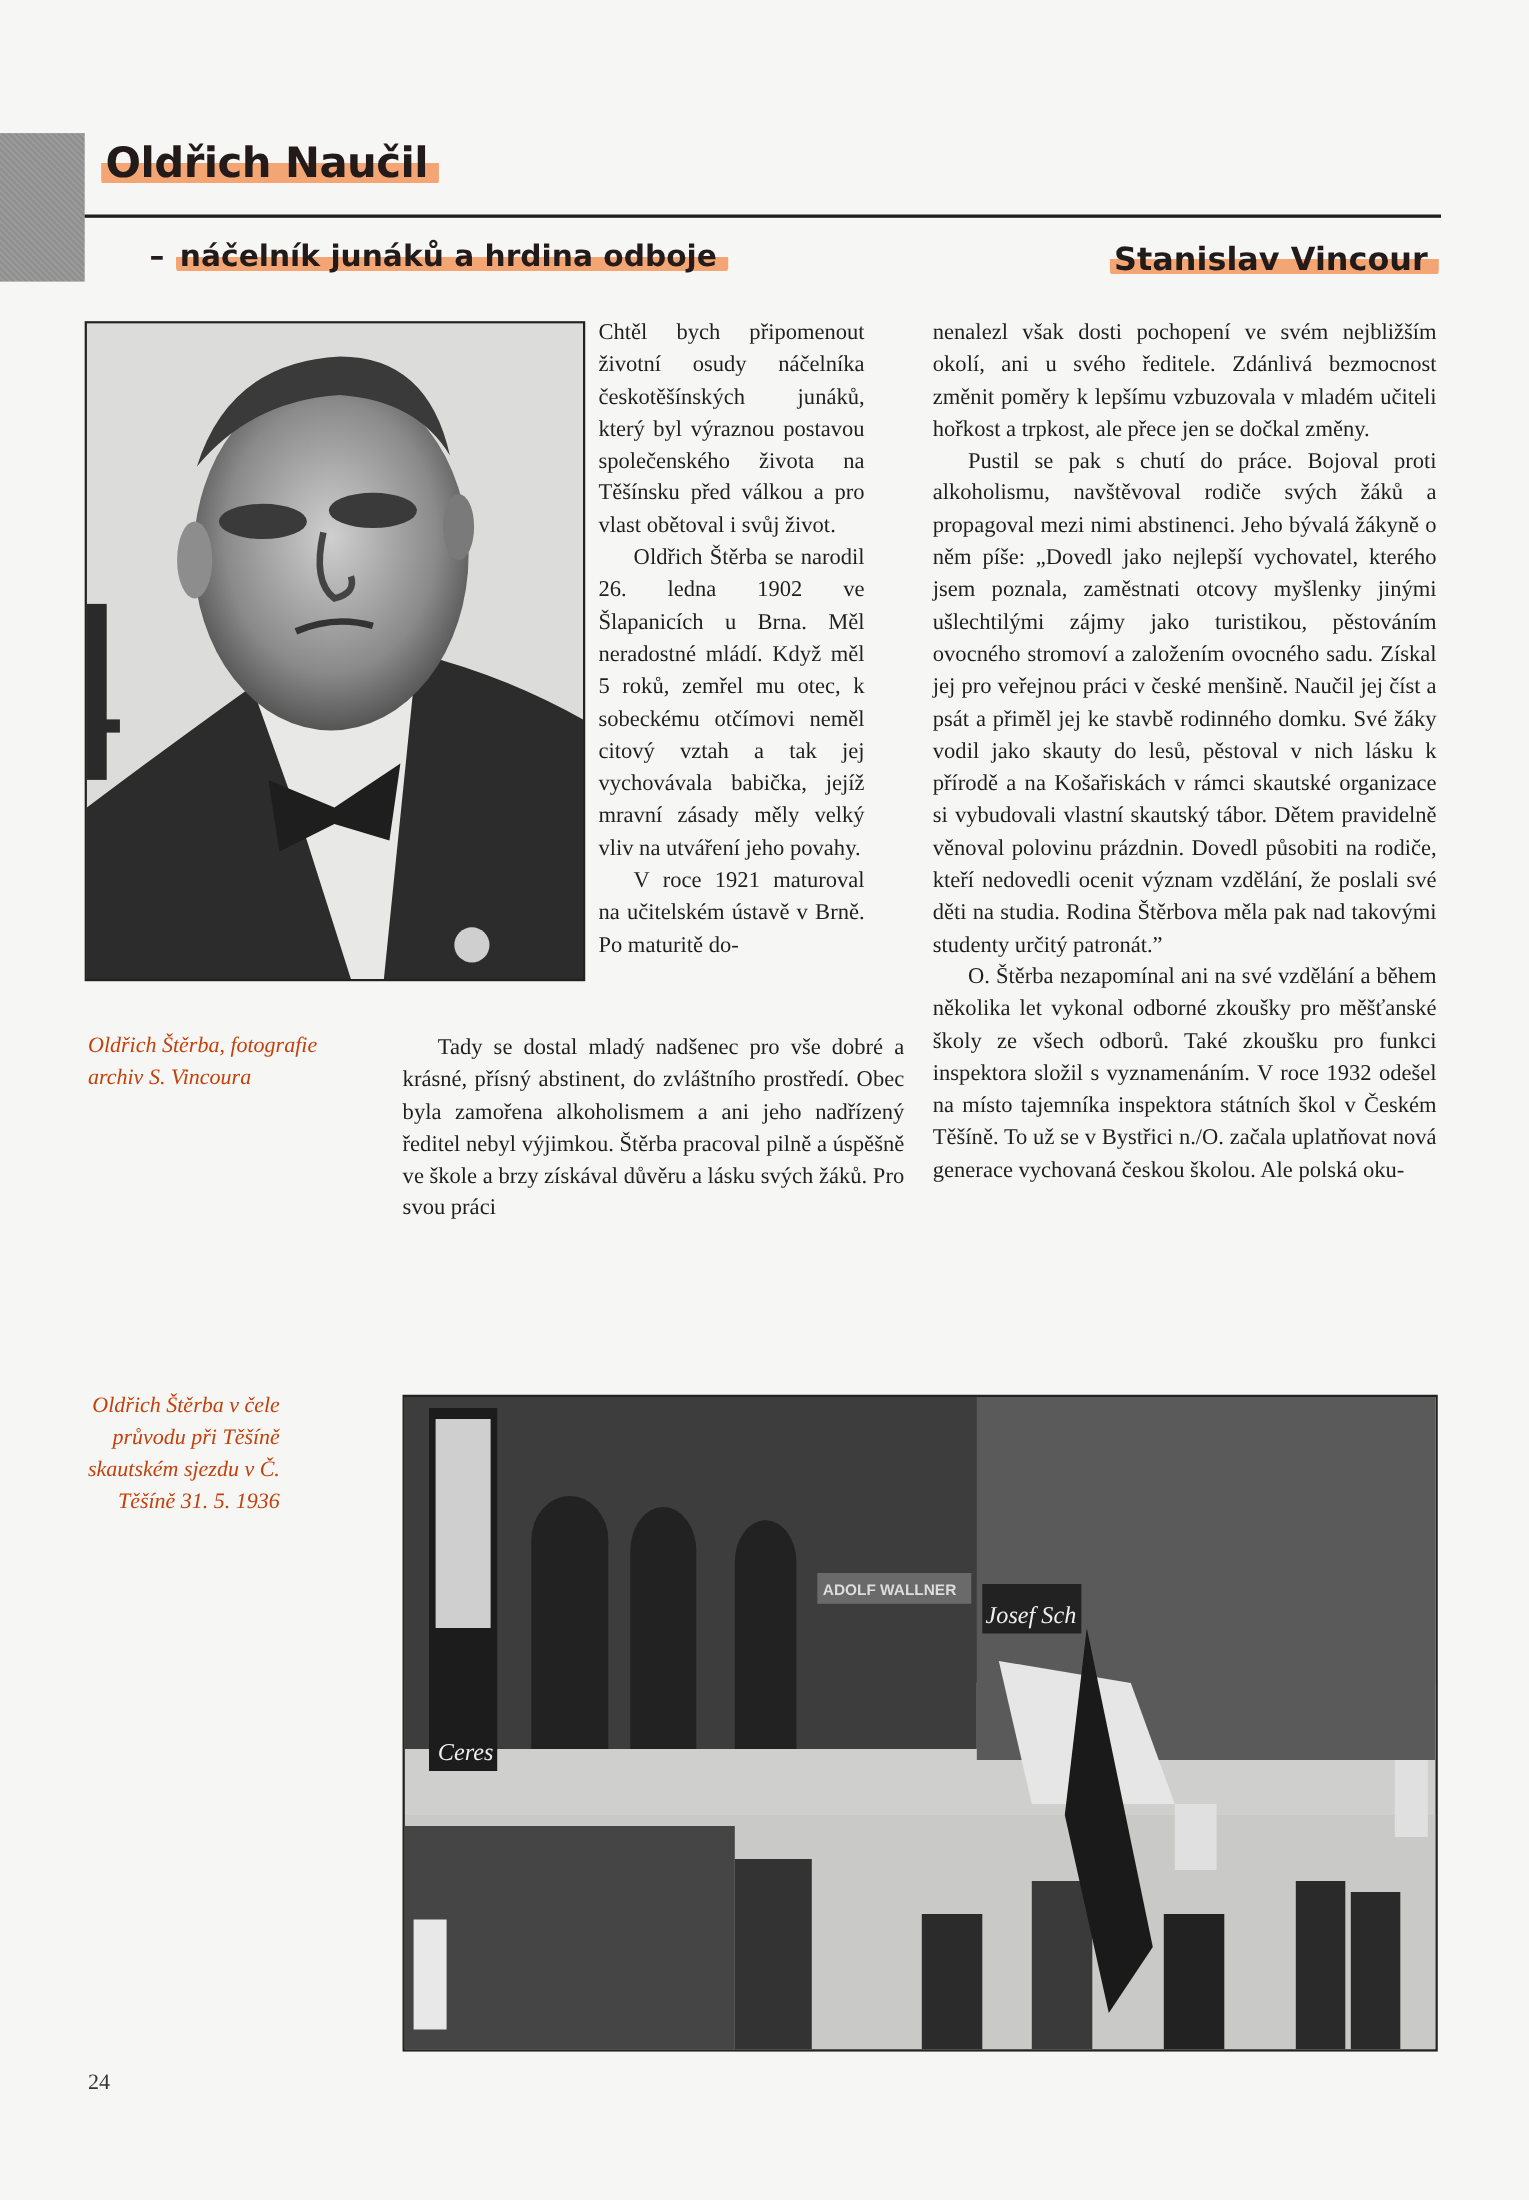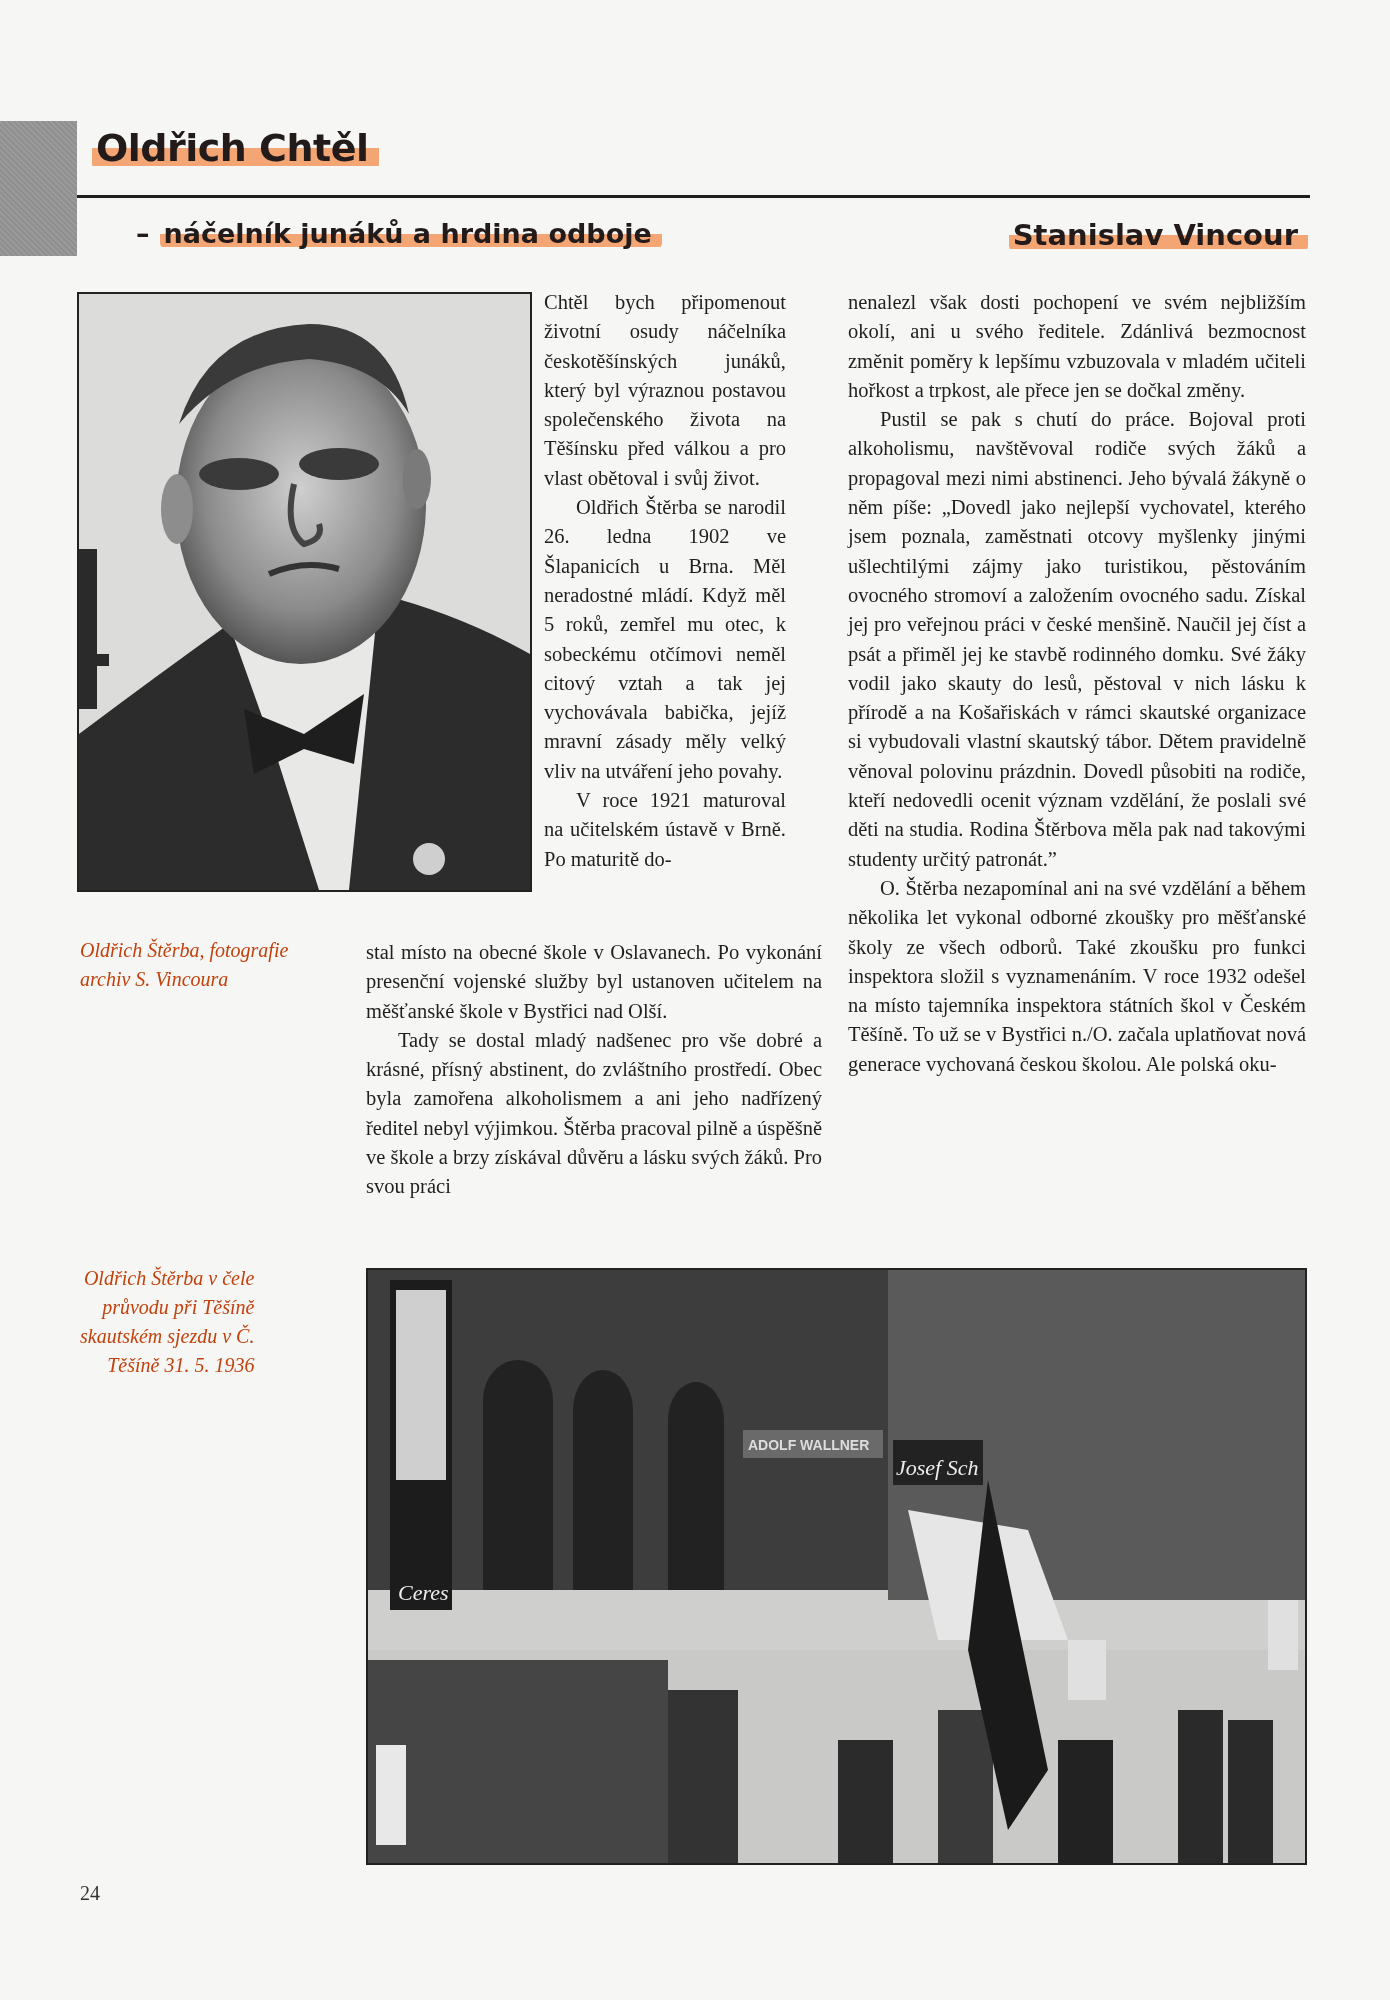--- a/index.html
+++ b/index.html
@@ -56,21 +56,21 @@
     border: 2px solid #222; box-sizing: border-box; overflow: hidden; background: #bdbdbb;
   }
   .pagenum { position: absolute; left: 80px; top: 1882px; font-size: 20px; color: #333; }
 </style>
 </head>
 <body>
 
 <div class="gray-block"></div>
 
 <div class="title">
-  <span class="hl">Oldřich Chtěl</span>
+  <span class="hl">Oldřich Naučil</span>
 </div>
 <div class="rule"></div>
 <div class="subtitle">
   <span class="dash">–</span><span class="hl">náčelník junáků a hrdina odboje</span>
 </div>
 <div class="author">
   <span class="hl">Stanislav Vincour</span>
 </div>
 
 <div class="portrait">
@@ -104,21 +104,20 @@
   <div>archiv S. Vincoura</div>
 </div>
 
 <div class="col" style="left:544px; top:288px; width:242px;">
   <p>Chtěl bych připomenout životní osudy náčelníka českotěšínských junáků, který byl výraznou postavou společenského života na Těšínsku před válkou a pro vlast obětoval i svůj život.</p>
   <p class="ind">Oldřich Štěrba se narodil 26. ledna 1902 ve Šlapanicích u Brna. Měl neradostné mládí. Když měl 5 roků, zemřel mu otec, k sobeckému otčímovi neměl citový vztah a tak jej vychovávala babička, jejíž mravní zásady měly velký vliv na utváření jeho povahy.</p>
   <p class="ind">V roce 1921 maturoval na učitelském ústavě v Brně. Po maturitě do-</p>
 </div>
 
 <div class="col" style="left:366px; top:938px; width:456px;">
-  <p>stal místo na obecné škole v Oslavanech. Po vykonání presenční vojenské služby byl ustanoven učitelem na měšťanské škole v Bystřici nad Olší.</p>
   <p class="ind">Tady se dostal mladý nadšenec pro vše dobré a krásné, přísný abstinent, do zvláštního prostředí. Obec byla zamořena alkoholismem a ani jeho nadřízený ředitel nebyl výjimkou. Štěrba pracoval pilně a úspěšně ve škole a brzy získával důvěru a lásku svých žáků. Pro svou práci</p>
 </div>
 
 <div class="col" style="left:848px; top:288px; width:458px;">
   <p>nenalezl však dosti pochopení ve svém nejbližším okolí, ani u svého ředitele. Zdánlivá bezmocnost změnit poměry k lepšímu vzbuzovala v mladém učiteli hořkost a trpkost, ale přece jen se dočkal změny.</p>
   <p class="ind">Pustil se pak s chutí do práce. Bojoval proti alkoholismu, navštěvoval rodiče svých žáků a propagoval mezi nimi abstinenci. Jeho bývalá žákyně o něm píše: „Dovedl jako nejlepší vychovatel, kterého jsem poznala, zaměstnati otcovy myšlenky jinými ušlechtilými zájmy jako turistikou, pěstováním ovocného stromoví a založením ovocného sadu. Získal jej pro veřejnou práci v české menšině. Naučil jej číst a psát a přiměl jej ke stavbě rodinného domku. Své žáky vodil jako skauty do lesů, pěstoval v nich lásku k přírodě a na Košařiskách v rámci skautské organizace si vybudovali vlastní skautský tábor. Dětem pravidelně věnoval polovinu prázdnin. Dovedl působiti na rodiče, kteří nedovedli ocenit význam vzdělání, že poslali své děti na studia. Rodina Štěrbova měla pak nad takovými studenty určitý patronát.”</p>
   <p class="ind">O. Štěrba nezapomínal ani na své vzdělání a během několika let vykonal odborné zkoušky pro měšťanské školy ze všech odborů. Také zkoušku pro funkci inspektora složil s vyznamenáním. V roce 1932 odešel na místo tajemníka inspektora státních škol v Českém Těšíně. To už se v Bystřici n./O. začala uplatňovat nová generace vychovaná českou školou. Ale polská oku-</p>
 </div>
 
 <div class="caption" style="left:80px; top:1264px;text-align:right;">

